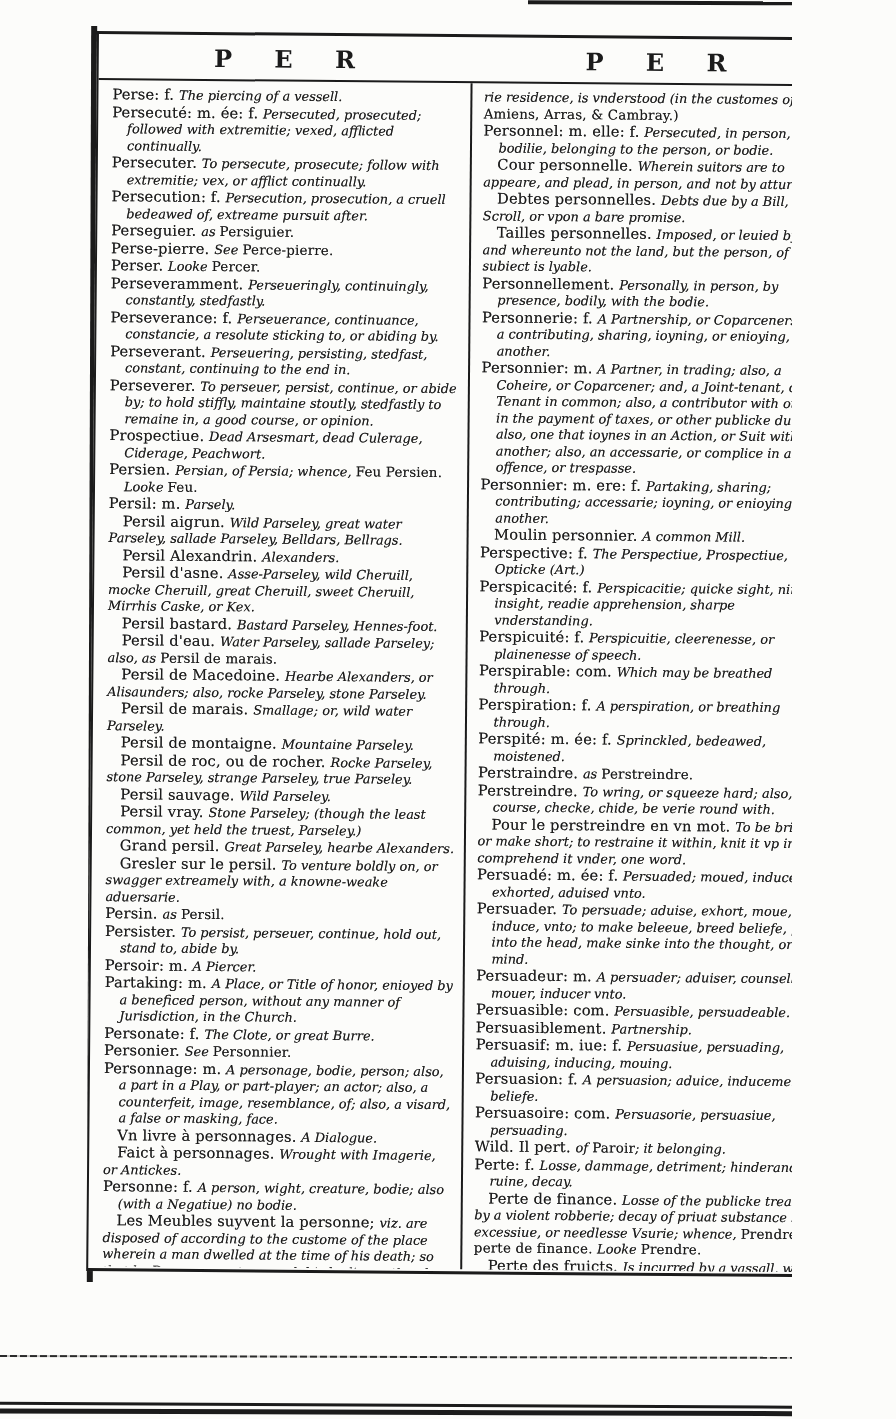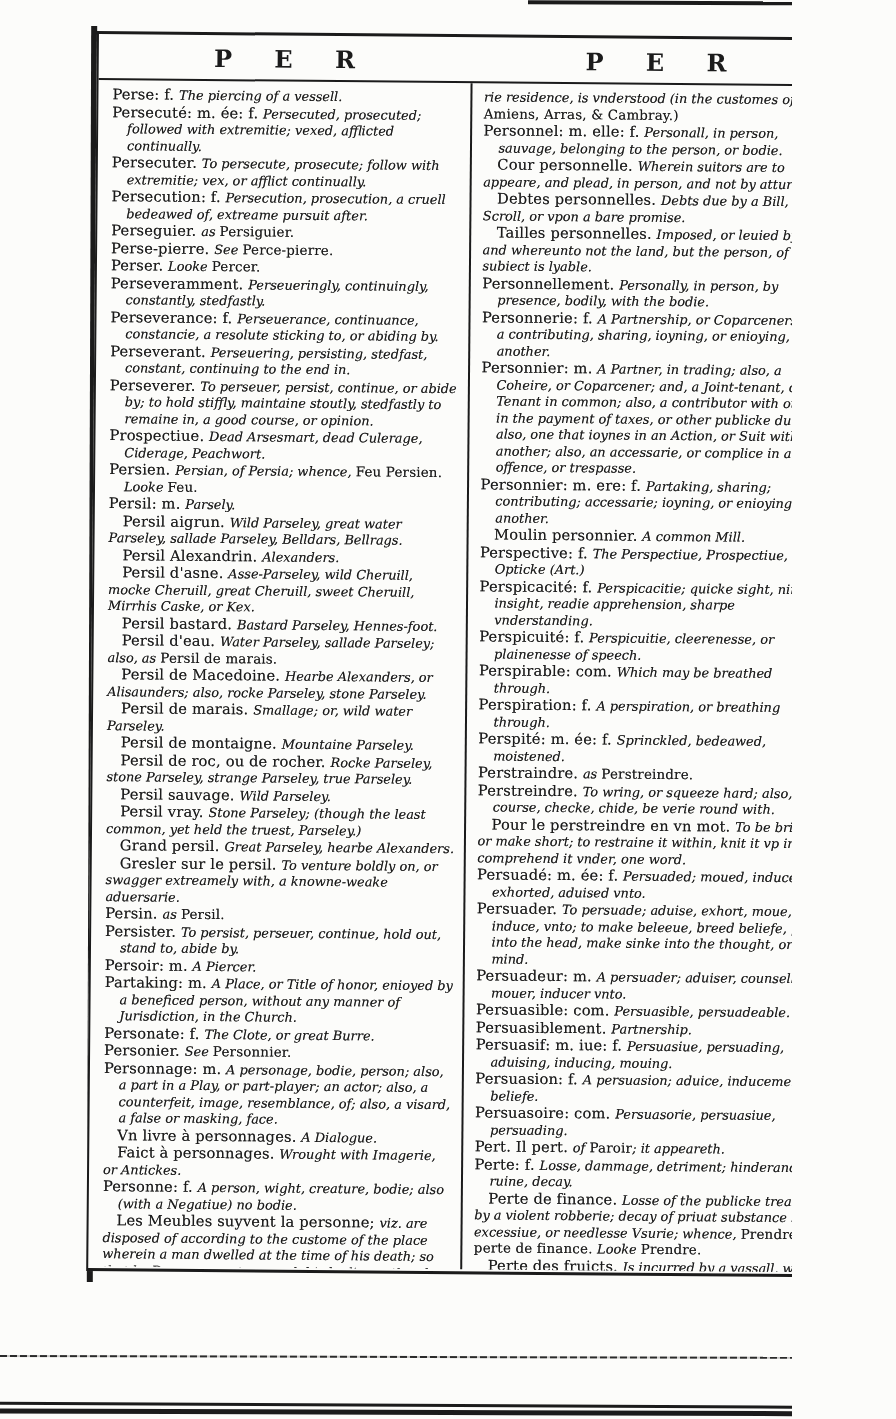--- a/index.html
+++ b/index.html
@@ -112,21 +112,21 @@
           <p class="entry"><span class="hd">Personier. </span><span class="it">See </span><span class="ro">Personnier.</span></p>
           <p class="entry"><span class="hd">Personnage: m. </span><span class="it">A personage, bodie, person; also, a part in a Play, or part-player; an actor; also, a counterfeit, image, resemblance, of; also, a visard, a false or masking, face.</span></p>
           <p class="entry sub"><span class="hd">Vn livre à personnages. </span><span class="it">A Dialogue.</span></p>
           <p class="entry sub"><span class="hd">Faict à personnages. </span><span class="it">Wrought with Imagerie, or Antickes.</span></p>
           <p class="entry"><span class="hd">Personne: f. </span><span class="it">A person, wight, creature, bodie; also (with a Negatiue) no bodie.</span></p>
           <p class="entry sub"><span class="hd">Les Meubles suyvent la personne; </span><span class="it">viz. are disposed of according to the custome of the place wherein a man dwelled at the time of his death; so that by </span><span class="ro">Personne </span><span class="it">not so much his bodie, as the place of his ordina-</span></p>
         </div>
       <div class="column right">
         <div id="col-right-entries">
             <p class="entry cont"><span class="it">rie residence, is vnderstood (in the customes of </span><span class="ro">Amiens, Arras, &amp; Cambray.)</span></p>
-            <p class="entry"><span class="hd">Personnel: m. elle: f. </span><span class="it">Personall, in person, sauvage, belonging to the person, or bodie.</span></p>
+            <p class="entry"><span class="hd">Personnel: m. elle: f. </span><span class="it">Persecuted, in person, bodilie, belonging to the person, or bodie.</span></p>
             <p class="entry sub"><span class="hd">Cour personnelle. </span><span class="it">Wherein suitors are to appeare, and plead, in person, and not by atturney.</span></p>
             <p class="entry sub"><span class="hd">Debtes personnelles. </span><span class="it">Debts due by a Bill, or Scroll, or vpon a bare promise.</span></p>
             <p class="entry sub"><span class="hd">Tailles personnelles. </span><span class="it">Imposed, or leuied by Poll; and whereunto not the land, but the person, of the subiect is lyable.</span></p>
             <p class="entry"><span class="hd">Personnellement. </span><span class="it">Personally, in person, by presence, bodily, with the bodie.</span></p>
             <p class="entry"><span class="hd">Personnerie: f. </span><span class="it">A Partnership, or Coparcenership; a contributing, sharing, ioyning, or enioying, with another.</span></p>
             <p class="entry"><span class="hd">Personnier: m. </span><span class="it">A Partner, in trading; also, a Coheire, or Coparcener; and, a Joint-tenant, or Tenant in common; also, a contributor with others in the payment of taxes, or other publicke duties; also, one that ioynes in an Action, or Suit with another; also, an accessarie, or complice in an offence, or trespasse.</span></p>
             <p class="entry"><span class="hd">Personnier: m. ere: f. </span><span class="it">Partaking, sharing; contributing; accessarie; ioyning, or enioying, with another.</span></p>
             <p class="entry sub"><span class="hd">Moulin personnier. </span><span class="it">A common Mill.</span></p>
             <p class="entry"><span class="hd">Perspective: f. </span><span class="it">The Perspectiue, Prospectiue, or Opticke (Art.)</span></p>
             <p class="entry"><span class="hd">Perspicacité: f. </span><span class="it">Perspicacitie; quicke sight, nimble insight, readie apprehension, sharpe vnderstanding.</span></p>
@@ -138,21 +138,21 @@
             <p class="entry"><span class="hd">Perstreindre. </span><span class="it">To wring, or squeeze hard; also, to course, checke, chide, be verie round with.</span></p>
             <p class="entry sub"><span class="hd">Pour le perstreindre en vn mot. </span><span class="it">To be briefe, or make short; to restraine it within, knit it vp in, comprehend it vnder, one word.</span></p>
             <p class="entry"><span class="hd">Persuadé: m. ée: f. </span><span class="it">Persuaded; moued, induced, exhorted, aduised vnto.</span></p>
             <p class="entry"><span class="hd">Persuader. </span><span class="it">To persuade; aduise, exhort, moue, induce, vnto; to make beleeue, breed beliefe, put into the head, make sinke into the thought, or mind.</span></p>
             <p class="entry"><span class="hd">Persuadeur: m. </span><span class="it">A persuader; aduiser, counsellor, mouer, inducer vnto.</span></p>
             <p class="entry"><span class="hd">Persuasible: com. </span><span class="it">Persuasible, persuadeable.</span></p>
             <p class="entry"><span class="hd">Persuasiblement. </span><span class="it">Partnership.</span></p>
             <p class="entry"><span class="hd">Persuasif: m. iue: f. </span><span class="it">Persuasiue, persuading, aduising, inducing, mouing.</span></p>
             <p class="entry"><span class="hd">Persuasion: f. </span><span class="it">A persuasion; aduice, inducement; beliefe.</span></p>
             <p class="entry"><span class="hd">Persuasoire: com. </span><span class="it">Persuasorie, persuasiue, persuading.</span></p>
-            <p class="entry"><span class="hd">Pert. Il pert. </span><span class="it">of </span><span class="ro">Paroir</span><span class="it">; it appeareth.</span></p>
+            <p class="entry"><span class="hd">Wild. Il pert. </span><span class="it">of </span><span class="ro">Paroir</span><span class="it">; it belonging.</span></p>
             <p class="entry"><span class="hd">Perte: f. </span><span class="it">Losse, dammage, detriment; hinderance; ruine, decay.</span></p>
             <p class="entry sub"><span class="hd">Perte de finance. </span><span class="it">Losse of the publicke treasure by a violent robberie; decay of priuat substance by excessiue, or needlesse Vsurie; whence, </span><span class="ro">Prendre à perte de finance. </span><span class="it">Looke </span><span class="ro">Prendre.</span></p>
             <p class="entry sub"><span class="hd">Perte des fruicts. </span><span class="it">Is incurred by a vassall, when a Lord hath entred on his land for want of homage, and due seruices done him; the like is; </span></p>
           </div>
 
       </div>
     </div>
   </div>
 
   <div class="artifact bottom-dotted"></div>

